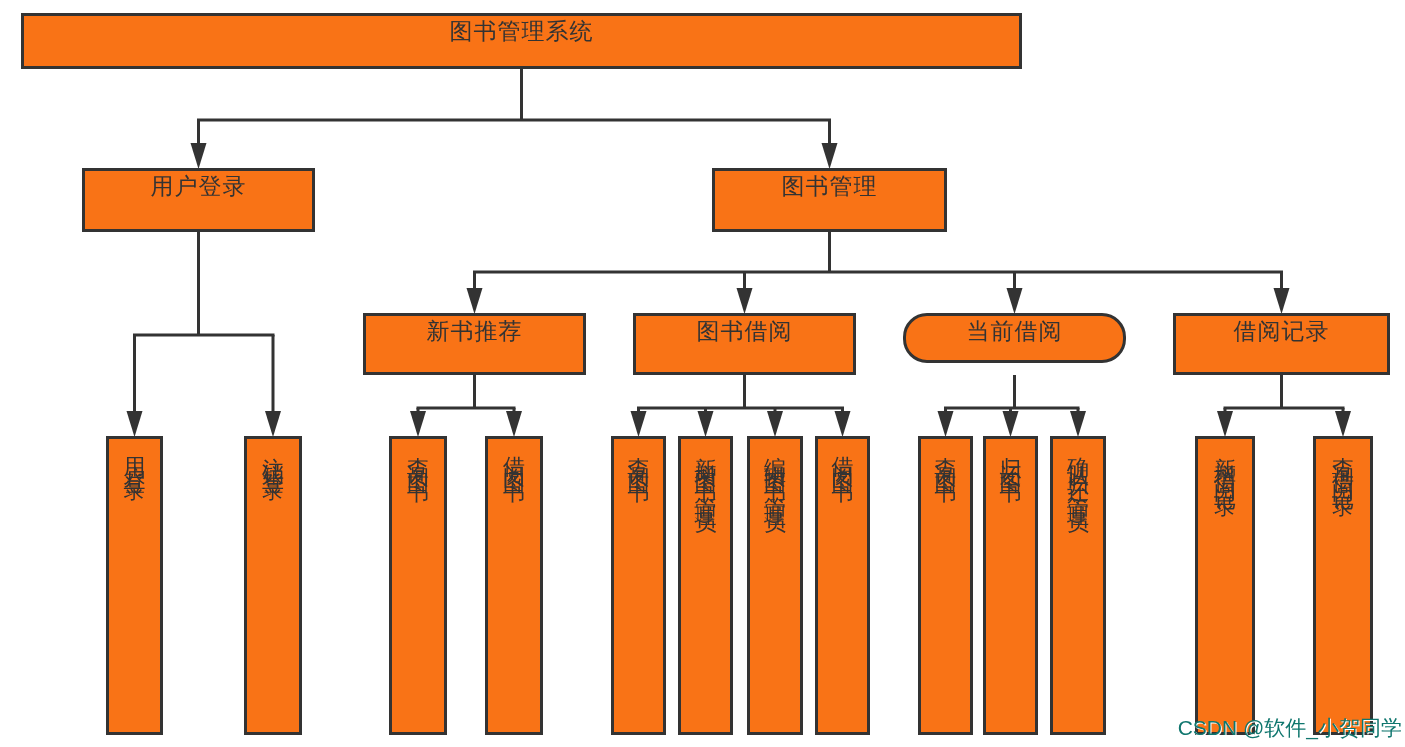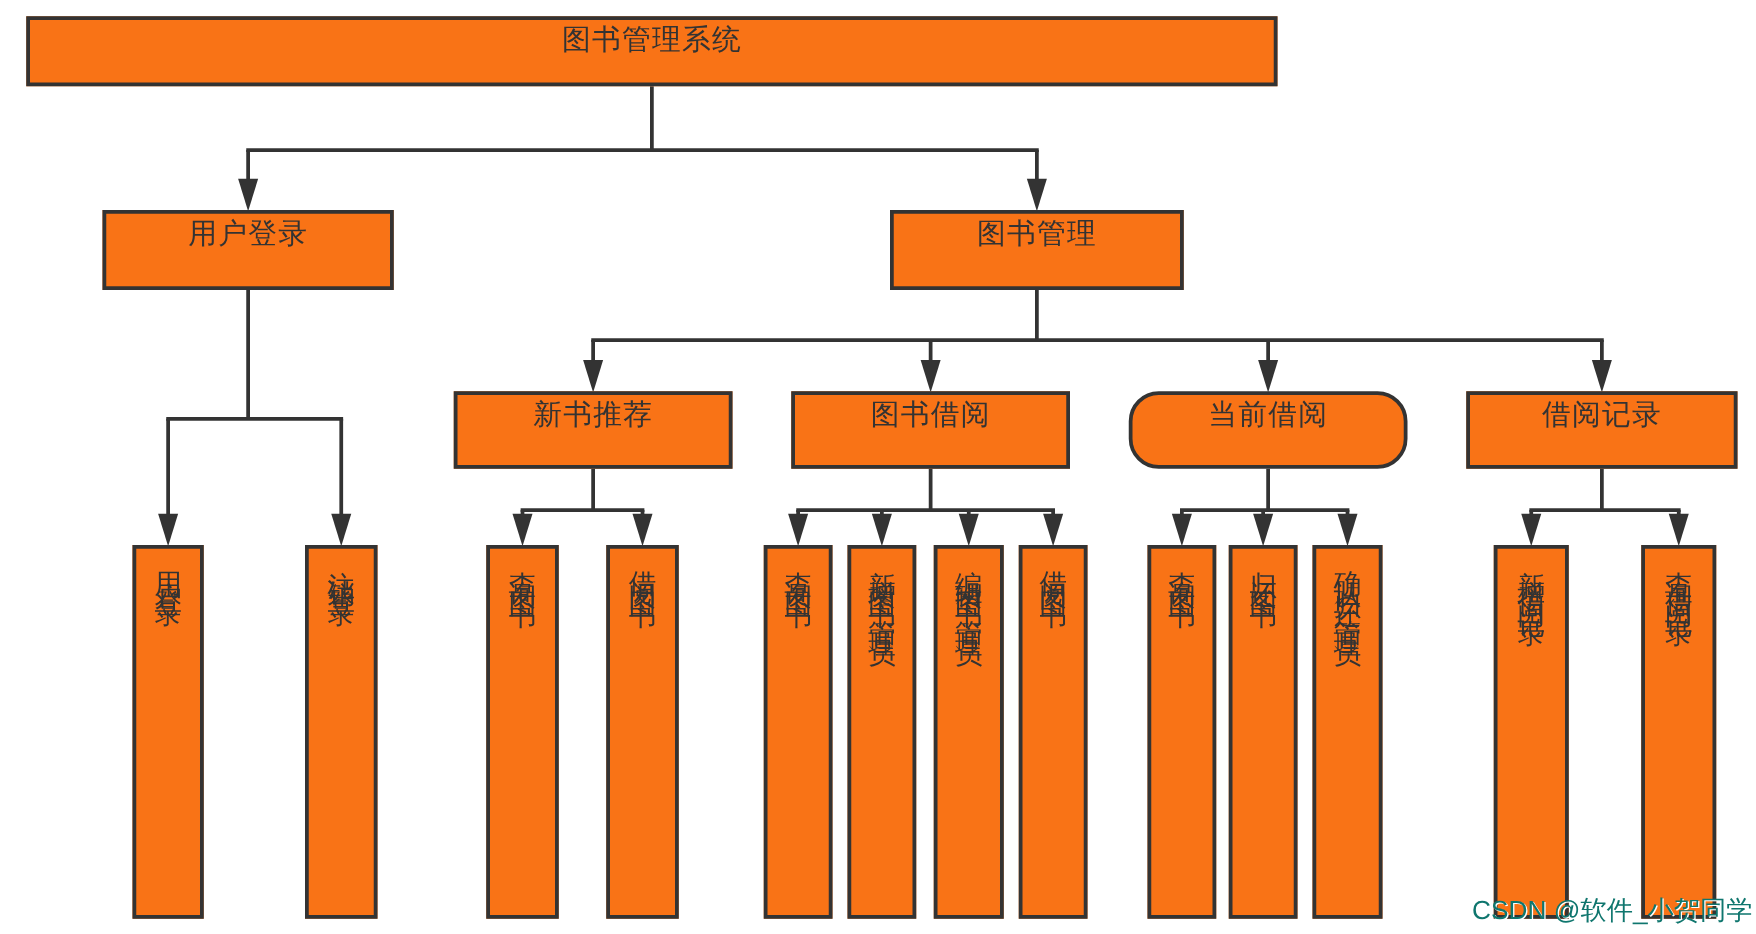--- a/index.html
+++ b/index.html
@@ -123,21 +123,21 @@
     </div>
     <div class="node h" style="left: 363px; top: 313px; width: 223px; height: 62px;">
       <span class="label">新书推荐</span>
     </div>
     <div class="node h" style="left: 712px; top: 168px; width: 235px; height: 64px;">
       <span class="label">图书管理</span>
     </div>
     <div class="node h" style="left: 633px; top: 313px; width: 223px; height: 62px;">
       <span class="label">图书借阅</span>
     </div>
-    <div class="node h" style="left: 903px; top: 313px; width: 223px; height: 62px; border-radius: 24px;">
+    <div class="node h" style="left: 903px; top: 313px; width: 223px; height: 50px; border-radius: 24px;">
       <span class="label">当前借阅</span>
     </div>
     <div class="node h" style="left: 1173px; top: 313px; width: 217px; height: 62px;">
       <span class="label">借阅记录</span>
     </div>
     <div class="node v" style="left: 106px; top: 436px; width: 57px; height: 299px;">
       <span class="label">用户登录</span>
     </div>
     <div class="node v" style="left: 244px; top: 436px; width: 58px; height: 299px;">
       <span class="label">注销登录</span>

